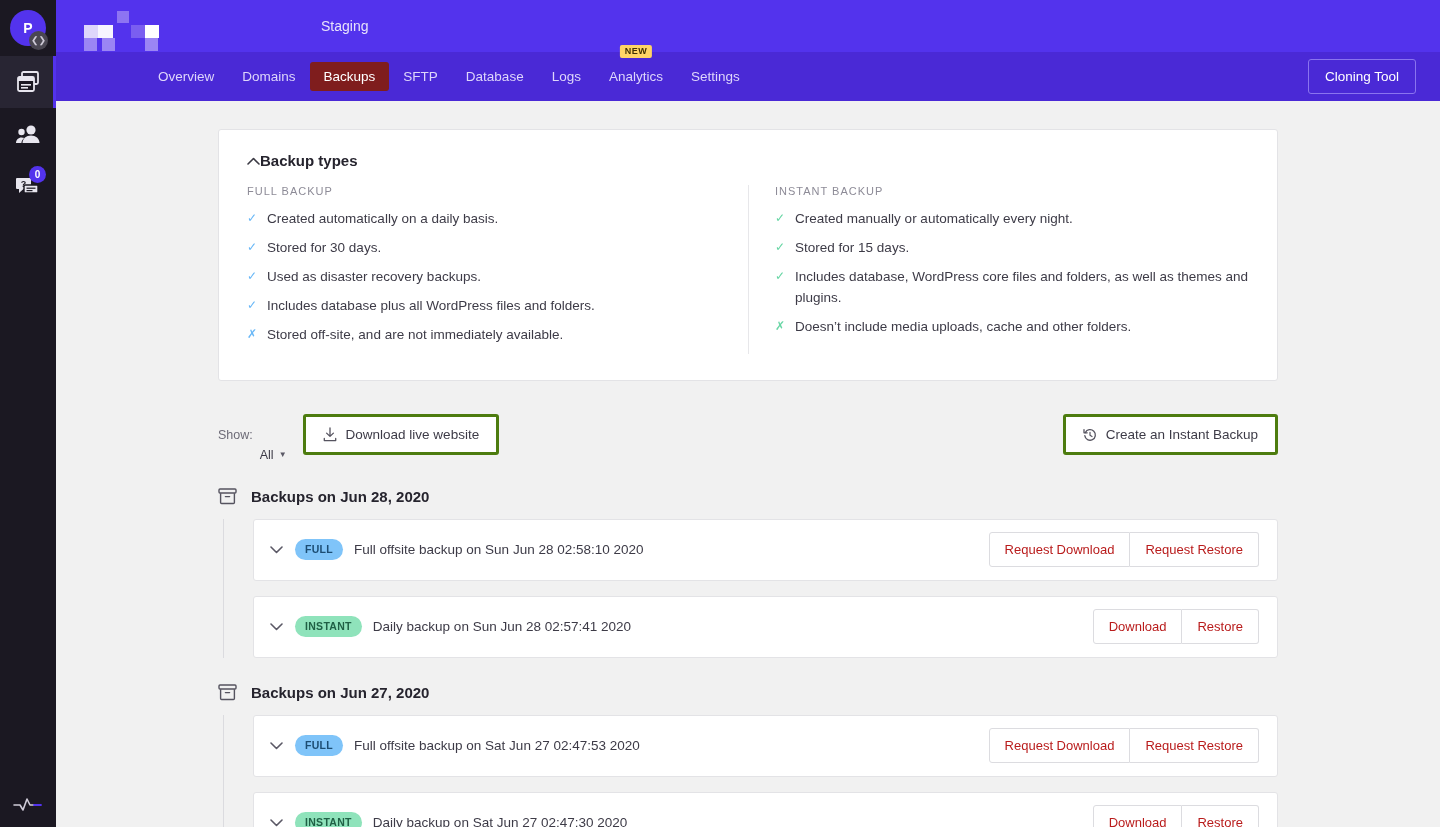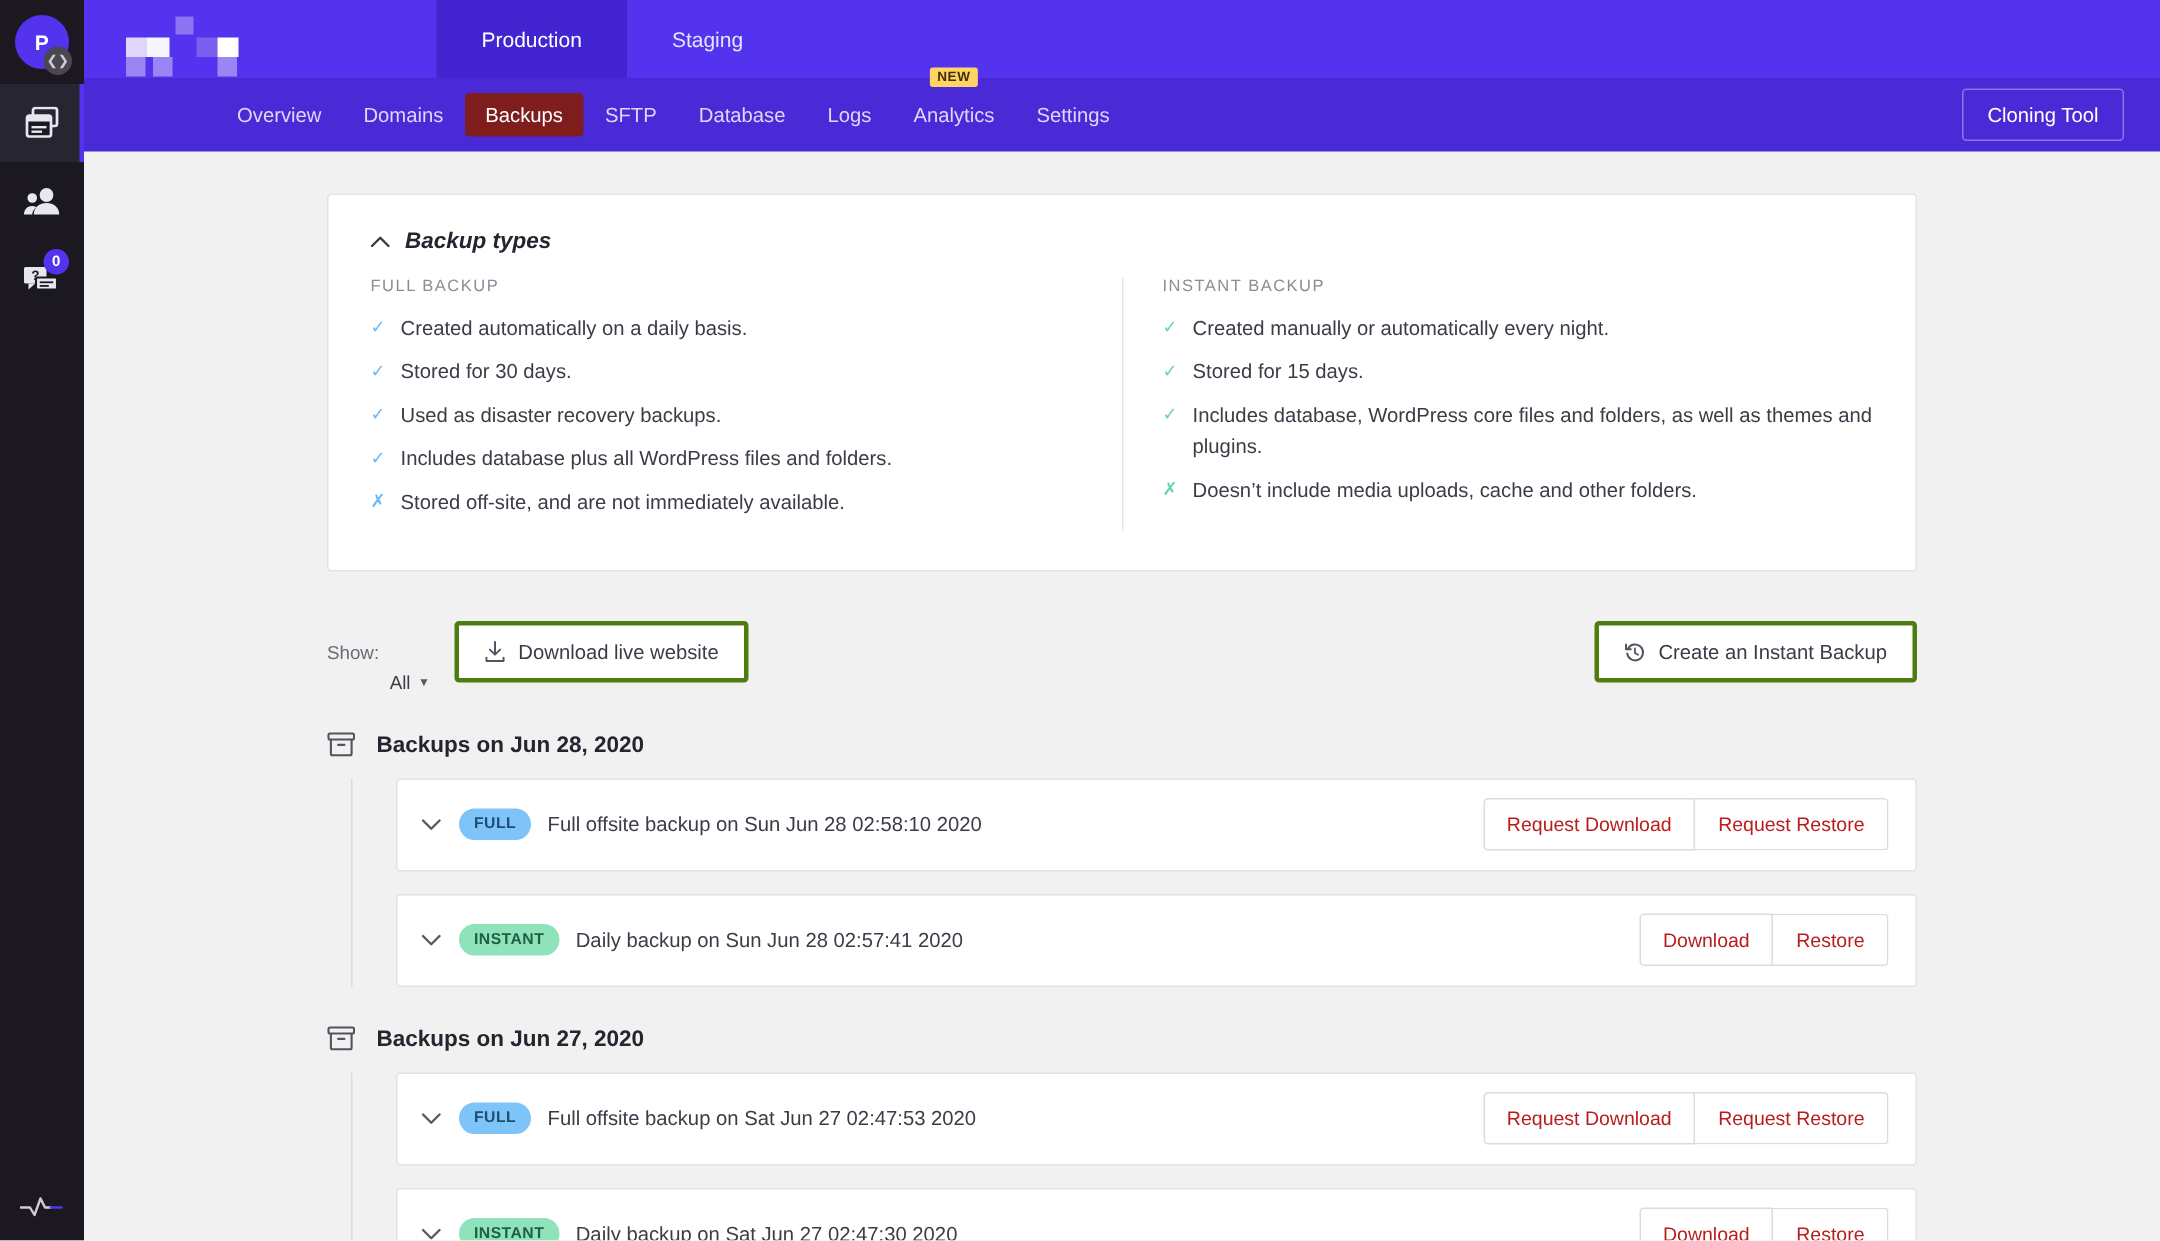--- a/index.html
+++ b/index.html
@@ -94,21 +94,21 @@
   }
 
   
   .content { flex: 1; overflow: hidden; padding: 28px 0 0 0; background: #f1f1f1; }
   .wrap { width: 1060px; margin: 0 auto; }
 
   .card {
     background: #fff; border: 1px solid #e3e3e6; border-radius: 3px;
     padding: 22px 28px 26px;
   }
-  .card-head { display: flex; align-items: center; gap: 10px; margin-bottom: 16px; cursor: pointer; font-style: italic; }
+  .card-head { display: flex; align-items: center; gap: 0; margin-bottom: 16px; cursor: pointer; }
   .chev-up { color: #3b3a44; font-size: 12px; line-height: 1; }
   .card-title { font-size: 15px; color: #26242e; font-weight: 600; }
 
   .cols { display: flex; }
   .col { width: 50%; padding-right: 26px; }
   .col + .col { border-left: 1px solid #e7e7ea; padding-left: 26px; padding-right: 0; }
   .col-head {
     font-size: 11px; letter-spacing: 1px; color: #8d8b97;
     text-transform: uppercase; margin-bottom: 12px;
   }
@@ -136,21 +136,21 @@
     background: #fff; border: 3px solid #4d7c0f; border-radius: 3px;
     font-size: 13.5px; color: #3d3b47; padding: 10px 17px;
     display: inline-flex; align-items: center; gap: 9px;
     font-family: inherit; cursor: pointer; white-space: nowrap;
   }
   .toolbar-right { margin-left: auto; }
 
   
   .group-head { display: flex; align-items: center; gap: 14px; margin: 26px 0 14px; }
   .group-title { font-size: 15px; color: #26242e; font-weight: 600; }
-  .group-body { border-left: 1px solid #dbdbdf; margin-left: 16px; padding-left: 29px; }
+  .group-body { border-left: 1px solid #dbdbdf; margin-left: 5px; padding-left: 29px; }
 
   .brow {
     background: #fff; border: 1px solid #e3e3e6; border-radius: 3px;
     height: 62px; display: flex; align-items: center;
     padding: 0 18px 0 16px; margin-bottom: 15px;
   }
   .brow-chev { color: #5b5966; font-size: 12px; margin-right: 12px; cursor: pointer; }
   .pill {
     font-size: 10.5px; font-weight: 700; letter-spacing: .3px;
     border-radius: 11px; padding: 4px 10px 5px; margin-right: 11px;
@@ -236,23 +236,20 @@
           <span class="sq" style="left:0px;  top:16px; width:14px; height:13px; background:#ded6fb;"></span>
           <span class="sq" style="left:14px; top:16px; width:15px; height:13px; background:#f7f5ff;"></span>
           <span class="sq" style="left:0px;  top:29px; width:13px; height:13px; background:#9b85f4;"></span>
           <span class="sq" style="left:18px; top:29px; width:13px; height:13px; background:#9b85f4;"></span>
           <span class="sq" style="left:47px; top:16px; width:14px; height:13px; background:#7a5ef0;"></span>
           <span class="sq" style="left:61px; top:16px; width:14px; height:13px; background:#ffffff;"></span>
           <span class="sq" style="left:61px; top:29px; width:13px; height:13px; background:#9b85f4;"></span>
         </div>
       </div>
       <div class="env-tabs">
-        <div class="env-tab active">
-          <span>Production</span>
-        </div>
         <div class="env-tab">
           <span>Staging</span>
         </div>
       </div>
     </header>
 
     <nav class="navbar">
       <div class="nav-items">
         <div class="nav-item"><span>Overview</span></div>
         <div class="nav-item"><span>Domains</span></div>

